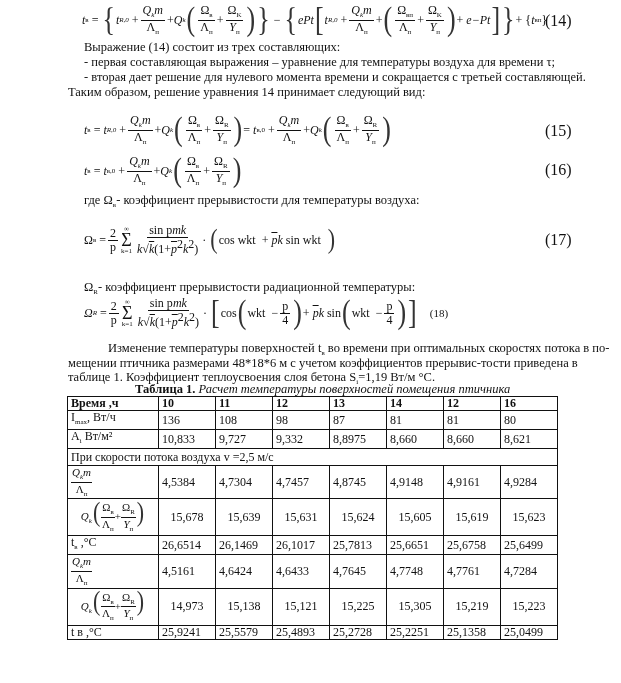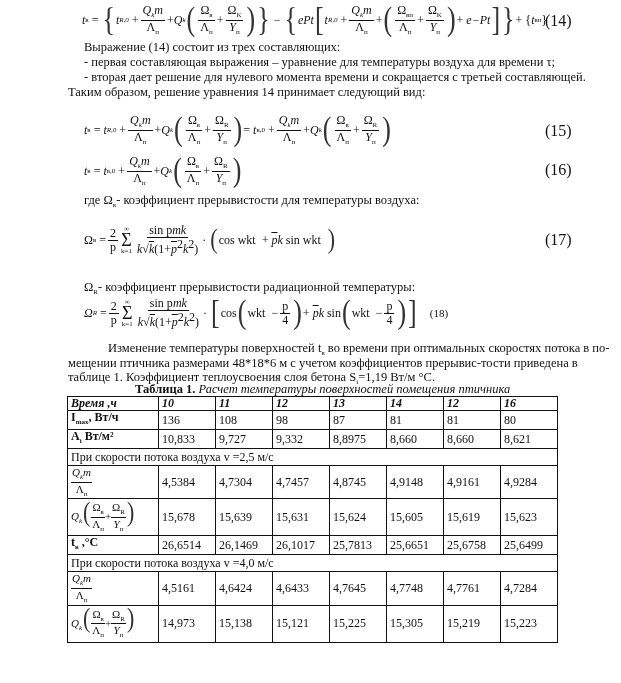--- a/index.html
+++ b/index.html
@@ -14,25 +14,25 @@
   .sub { font-size:7px; vertical-align:-3px; }
   .sup { font-size:12px; vertical-align:5px; }
   .br { font-size:26px; font-weight:100; line-height:1; transform:scaleY(1.3); display:inline-block; margin:0 1px; color:#333;}
   .brs { font-size:22px; line-height:1; transform:scaleY(1.2); display:inline-block; margin:0 1px; color:#333;}
   .line { position:absolute; white-space:nowrap; font-size:12.5px; }
   .ital { font-style:italic; }
   table.t1 { position:absolute; left:67px; top:396px; border-collapse:collapse; font-size:12px; }
   table.t1 td { border:1px solid #111; padding:0 3px; vertical-align:middle; height:12px; line-height:13px; }
   table.t1 td.lab { width:84px; }
   table.t1 td.v { width:50px; }
-  table.t1 tr.hdr td { font-weight:bold;font-style:italic; }
-  table.t1 tr.bold-lab td.lab { font-weight:bold; }
+  table.t1 tr.hdr td { font-weight:bold; }
+  table.t1 tr.bold-lab td.lab { font-weight:normal; }
   table.t1 tr.sec td { height:16px; }
   table.t1 tr.tall1 td { height:31px; }
-  table.t1 tr.tall2 td { height:36px; }
+  table.t1 tr.tall2 td { height:36px;text-align:center; }
   .cfr { display:inline-flex; flex-direction:column; align-items:center; vertical-align:middle; line-height:1.1; font-size:11px;}
   .cfr .n { border-bottom:1px solid #111; padding:0 1px; }
   .sigma { display:inline-flex; flex-direction:column; align-items:center; vertical-align:middle; line-height:0.9; margin:0 1px;}
   .sigma .top, .sigma .bot { font-size:7px; }
   .sigma .mid { font-size:18px; }
 </style>
 </head>
 <body>
 
 <div class="eq" style="left:82px; top:2px; height:36px;">
@@ -267,23 +267,20 @@
     <td class="lab"><span>t</span><span class="sub">в</span><span> ,°С</span></td>
     <td>26,6514</td>
     <td>26,1469</td>
     <td>26,1017</td>
     <td>25,7813</td>
     <td>25,6651</td>
     <td>25,6758</td>
     <td>25,6499</td>
   </tr>
 
-  <tr class="sec">
-    <td colspan="8">При скорости потока воздуха v =4,0 м/с</td>
-  </tr>
   <tr class="tall1">
     <td class="lab">
       <span class="cfr">
             <span class="n"><span class="i">Q</span><span class="sub i">k</span><span class="i">m</span></span>
             <span class="d">Λ<span class="sub">п</span></span>
           </span>
     </td>
     <td>4,5161</td>
     <td>4,6424</td>
     <td>4,6433</td>
@@ -303,14 +300,24 @@
           </span><span class="brs">)</span>
     </td>
     <td>14,973</td>
     <td>15,138</td>
     <td>15,121</td>
     <td>15,225</td>
     <td>15,305</td>
     <td>15,219</td>
     <td>15,223</td>
   </tr>
+  <tr class="bold-lab">
+    <td class="lab">t в ,°С</td>
+    <td>25,9241</td>
+    <td>25,5579</td>
+    <td>25,4893</td>
+    <td>25,2728</td>
+    <td>25,2251</td>
+    <td>25,1358</td>
+    <td>25,0499</td>
+  </tr>
 </tbody>
   </table>
 
 </body></html>

